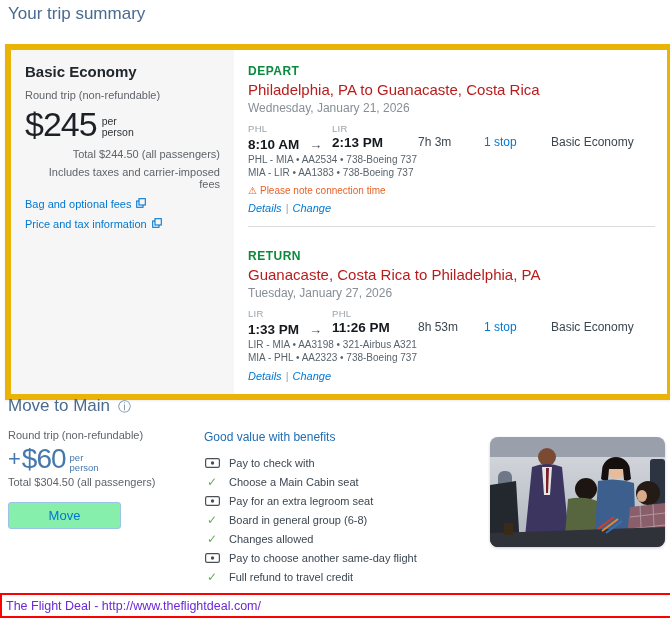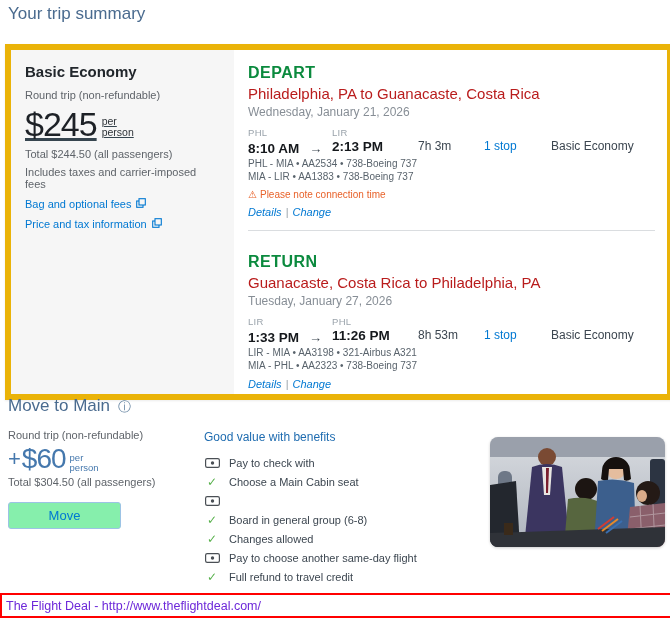--- a/index.html
+++ b/index.html
@@ -16,30 +16,30 @@
   
   #summary-card{left:5px;top:44px;width:656px;height:344px;background:#fff;
     border:6px solid #eab308;box-shadow:0 1px 2px rgba(0,0,0,.08);}
 
   
   #fare-panel{position:absolute;left:0;top:0;bottom:0;width:223px;background:#f6f6f6;
     padding:13px 14px;box-sizing:border-box;}
   .fare-name{margin:0;font-size:15px;font-weight:bold;color:#22272c;}
   .small{font-size:11px;color:#5f646a;}
   .fare-trip{margin-top:9px;}
-  .price-row{display:flex;align-items:center;margin:5px 0 4px;text-decoration:underline;}
+  .price-row{display:flex;align-items:center;margin:5px 0 4px;}
   .big-price{font-size:34px;color:#1d2126;letter-spacing:-1px;line-height:36px;}
   .per-block{margin-left:5px;margin-top:6px;font-size:10.5px;line-height:11px;color:#2e3338;}
-  .fare-line{margin-top:6px;}
+  .fare-line{margin-top:6px;text-align:right;}
   .fare-link{display:flex;align-items:center;gap:5px;margin-top:8px;font-size:11px;
     color:#0078d2;text-decoration:none;cursor:pointer;}
 
   
   #flight-content{position:absolute;left:237px;top:0;right:12px;padding-top:14px;}
-  .slice-label{font-size:16px;font-weight:bold;color:#0b8a3e;letter-spacing:.5px;}
+  .slice-label{font-size:12px;font-weight:bold;color:#0b8a3e;letter-spacing:.5px;}
   .route{font-size:15px;color:#b91c1c;margin-top:3px;}
   .slice-date{font-size:12px;color:#878e96;margin-top:3px;}
   .grid{position:relative;margin-top:8px;height:28px;}
   .grid .code{position:absolute;top:0;font-size:9.5px;color:#9aa3ab;letter-spacing:.3px;}
   .grid .row2{position:absolute;top:12px;}
   .gc-dep{left:0;}
   .gc-arr{left:84px;}
   .gc-dur{left:170px;font-size:12px;color:#3c4650;}
   .gc-stops{left:236px;font-size:12px;color:#0078d2;text-decoration:none;cursor:pointer;}
   .gc-cabin{left:303px;font-size:12px;color:#3c4650;}
@@ -204,20 +204,21 @@
     <span class="b-icon check">✓</span>
     <span class="b-label">Choose a Main Cabin seat</span>
   </div>
   <div class="benefit-row">
     <span class="b-icon">
         <svg width="15" height="10" viewBox="0 0 15 10">
           <rect x="0.6" y="0.6" width="13.8" height="8.8" rx="1.6" fill="none" stroke="#4a4f55" stroke-width="1.2"></rect>
           <circle cx="7.5" cy="5" r="1.7" fill="#4a4f55"></circle>
         </svg>
       </span>
+    <span class="b-label">Pay for an extra legroom seat</span>
   </div>
   <div class="benefit-row">
     <span class="b-icon check">✓</span>
     <span class="b-label">Board in general group (6-8)</span>
   </div>
   <div class="benefit-row">
     <span class="b-icon check">✓</span>
     <span class="b-label">Changes allowed</span>
   </div>
   <div class="benefit-row">

